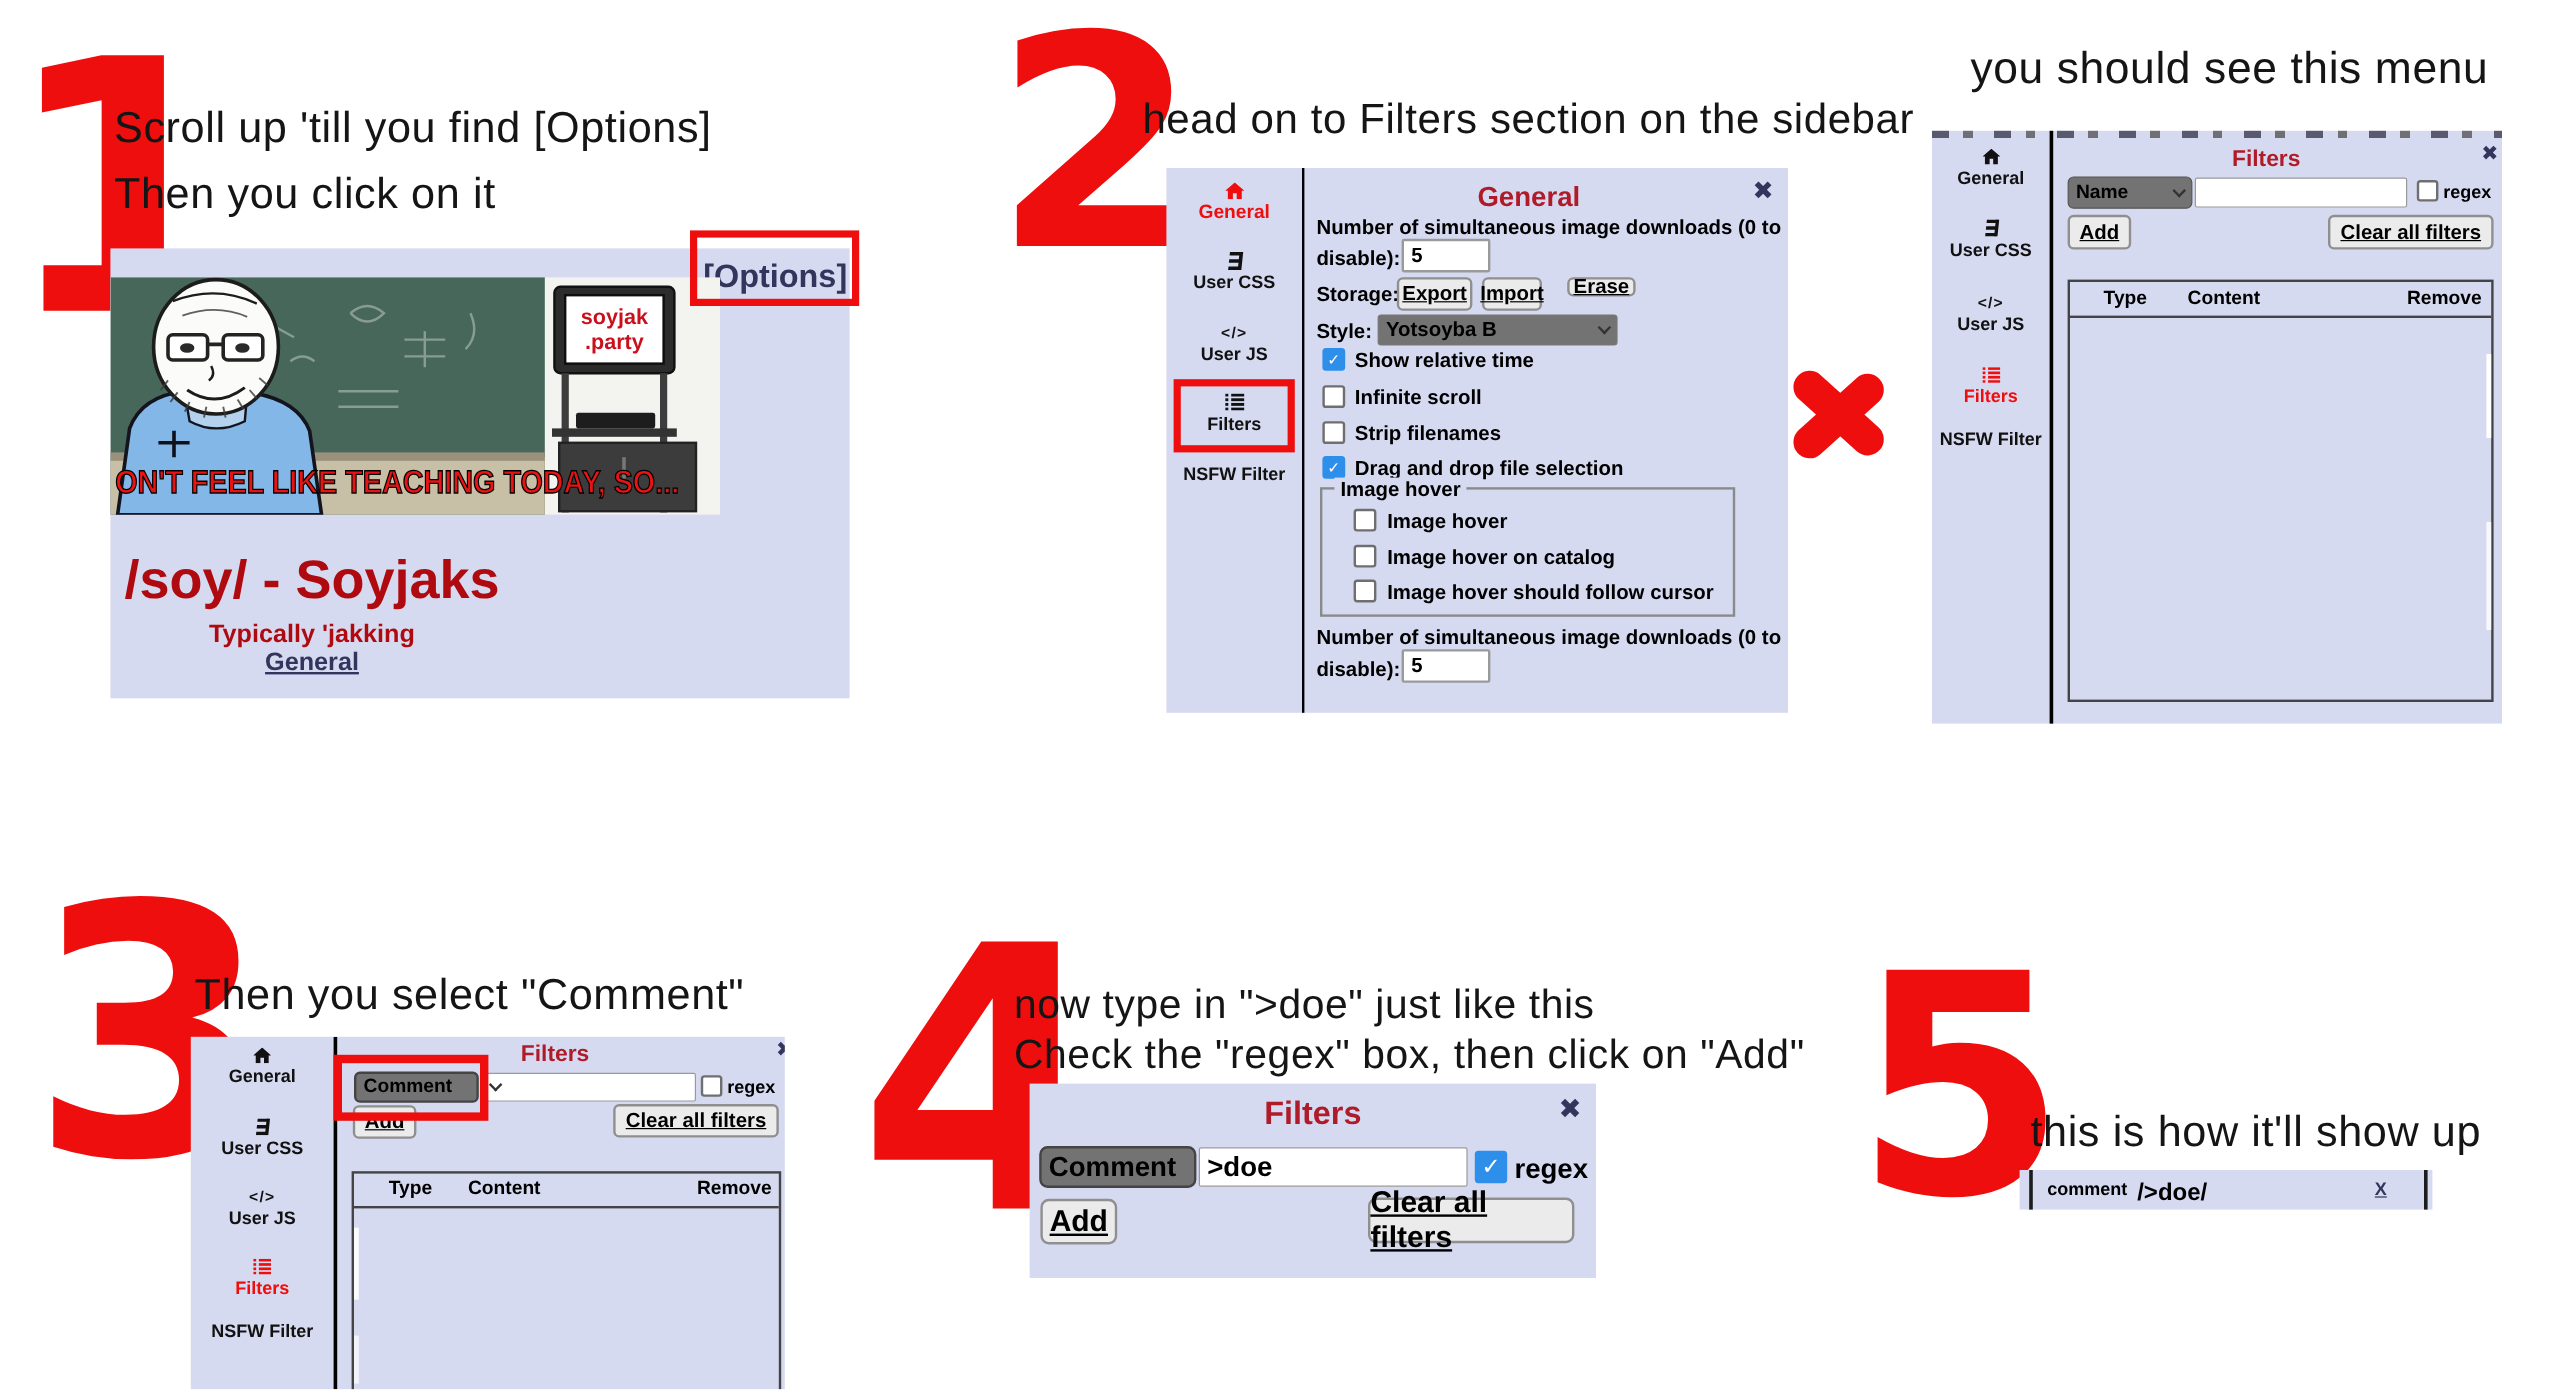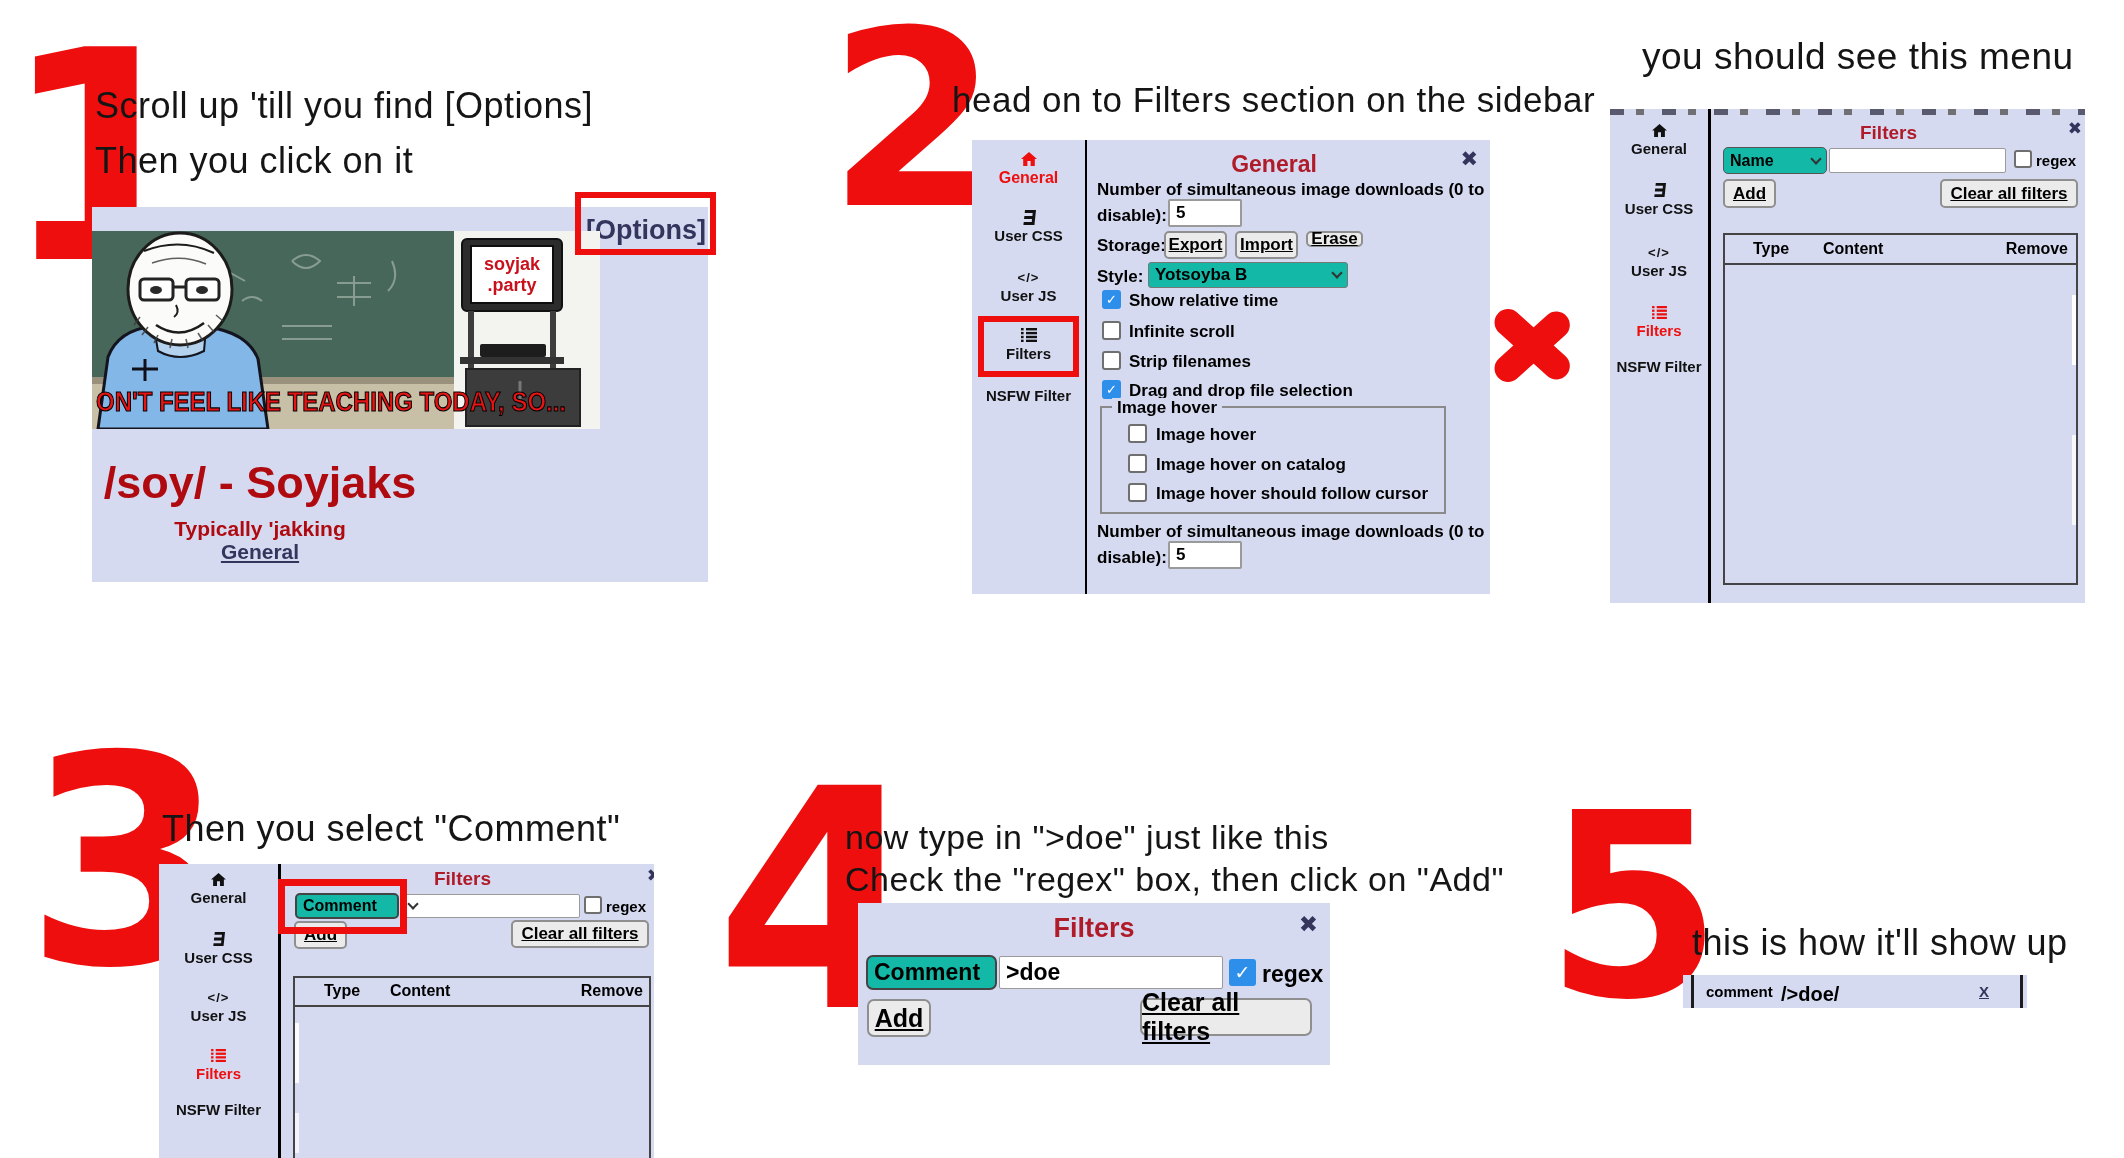--- a/index.html
+++ b/index.html
@@ -23,21 +23,21 @@
   .sb-item{position:absolute;left:0;width:100%;display:flex;flex-direction:column;align-items:center;gap:3px;color:#111;}
   .sb-item.active{color:var(--bright-red);}
   .sb-text{font-weight:bold;font-size:15px;white-space:nowrap;}
   .sb-icon{display:flex;align-items:center;justify-content:center;height:14px;}
   .sb-icon svg{display:block;}
   .code-ic{font-weight:bold;font-size:13px;letter-spacing:1px;}
   .ptitle{position:absolute;text-align:center;font-weight:bold;color:var(--title-red);}
   .close-x{position:absolute;color:var(--navy);font-weight:bold;cursor:default;}
   .btn{position:absolute;display:flex;align-items:center;justify-content:center;background:var(--btn-bg);border:2px solid var(--btn-border);border-radius:5px;font-weight:bold;color:#000;text-decoration:underline;}
   .tinput{position:absolute;background:#fff;border:2px solid #9a9a9a;border-radius:2px;font-weight:bold;color:#000;font-family:"Liberation Sans",sans-serif;padding:0 6px;}
-  .fselect{position:absolute;display:flex;align-items:center;justify-content:space-between;background:#14b8a6;border:2px solid #444;border-radius:5px;font-weight:bold;padding:0 6px;gap:32px;}
+  .fselect{position:absolute;display:flex;align-items:center;justify-content:space-between;background:#737373;border:2px solid #444;border-radius:5px;font-weight:bold;padding:0 6px;gap:32px;}
   .chev{width:8px;height:8px;border-right:2px solid #333;border-bottom:2px solid #333;transform:rotate(45deg);margin-top:-4px;flex:0 0 auto;}
   .cb{position:absolute;background:#fff;border:2px solid #6f6f6f;border-radius:3px;}
   .cb.checked{background:#2e8fea;border-color:#2e8fea;}
   .cb.checked::after{content:"✓";color:#fff;font-weight:bold;display:flex;align-items:center;justify-content:center;width:100%;height:100%;}
   .cb-label{position:absolute;font-weight:bold;color:#000;white-space:nowrap;}
   .ftable{position:absolute;border:2px solid #444;}
   .ftable .hdr{position:absolute;top:0;left:0;right:0;border-bottom:2px solid #444;font-weight:bold;color:#000;}
   .redbox{position:absolute;border:7px solid var(--bright-red);background:transparent;z-index:5;}
   .redbox.thin{border-width:6px;}
   .fieldset-box{position:absolute;border:2px solid #8a8a8a;}
@@ -168,21 +168,21 @@
 
     <div class="ptitle" style="left:120px;right:34px;top:11px;font-size:23px;">General</div>
     <div class="close-x" style="right:12px;top:7px;font-size:21px;">✖</div>
 
     <div class="abs" style="left:125px;top:40px;font-weight:bold;font-size:17px;">Number of simultaneous image downloads (0 to</div>
     <div class="abs" style="left:125px;top:66px;font-weight:bold;font-size:17px;">disable):</div>
     <input class="tinput" style="left: 196px; top: 59px; width: 74px; height: 28px; font-size: 17px;" readonly="" value="5">
 
     <div class="abs" style="left:125px;top:96px;font-weight:bold;font-size:17px;">Storage:</div>
     <div class="btn" style="left:192px;top:91px;width:63px;height:28px;font-size:17px;">Export</div>
-    <div class="btn" style="left:263px;top:91px;width:63px;height:28px;font-size:17px;">Import</div>
+    <div class="btn" style="left:263px;top:91px;width:50px;height:28px;font-size:17px;">Import</div>
     <div class="btn" style="left:334px;top:91px;width:57px;height:16px;font-size:17px;">Erase</div>
 
     <div class="abs" style="left:125px;top:127px;font-weight:bold;font-size:17px;">Style:</div>
     <div class="fselect" style="left:176px;top:122px;width:200px;height:26px;font-size:17px;border-color:#777;border-width:1.5px;border-radius:3px;">
       <span>Yotsoyba B</span>
         <span class="chev"></span>
     </div>
 
     <span class="cb checked" style="left:130px;top:150px;width:19px;height:19px;font-size:13px;"></span>
     <span class="cb-label" style="left:157px;top:151px;font-size:17px;">Show relative time</span>

